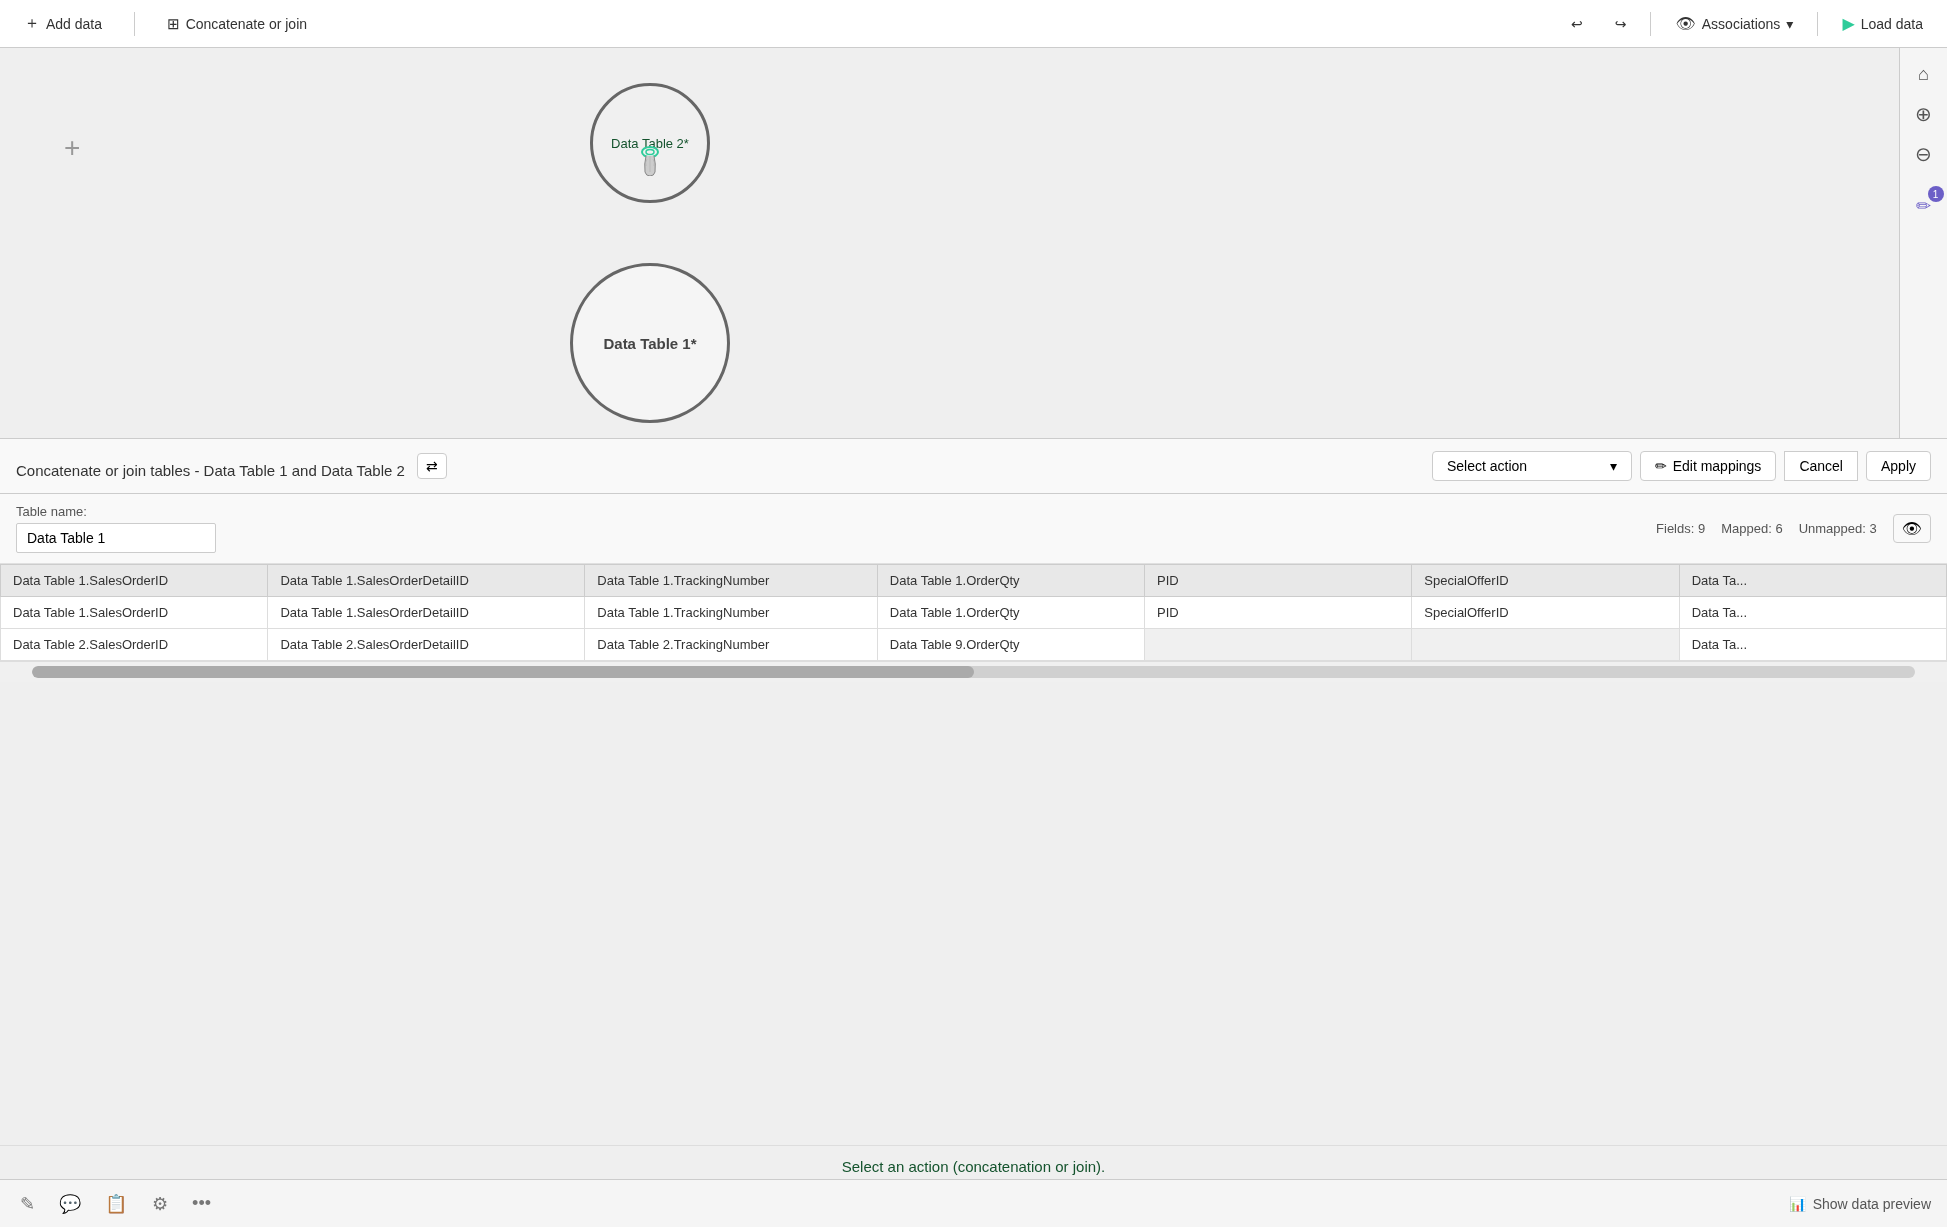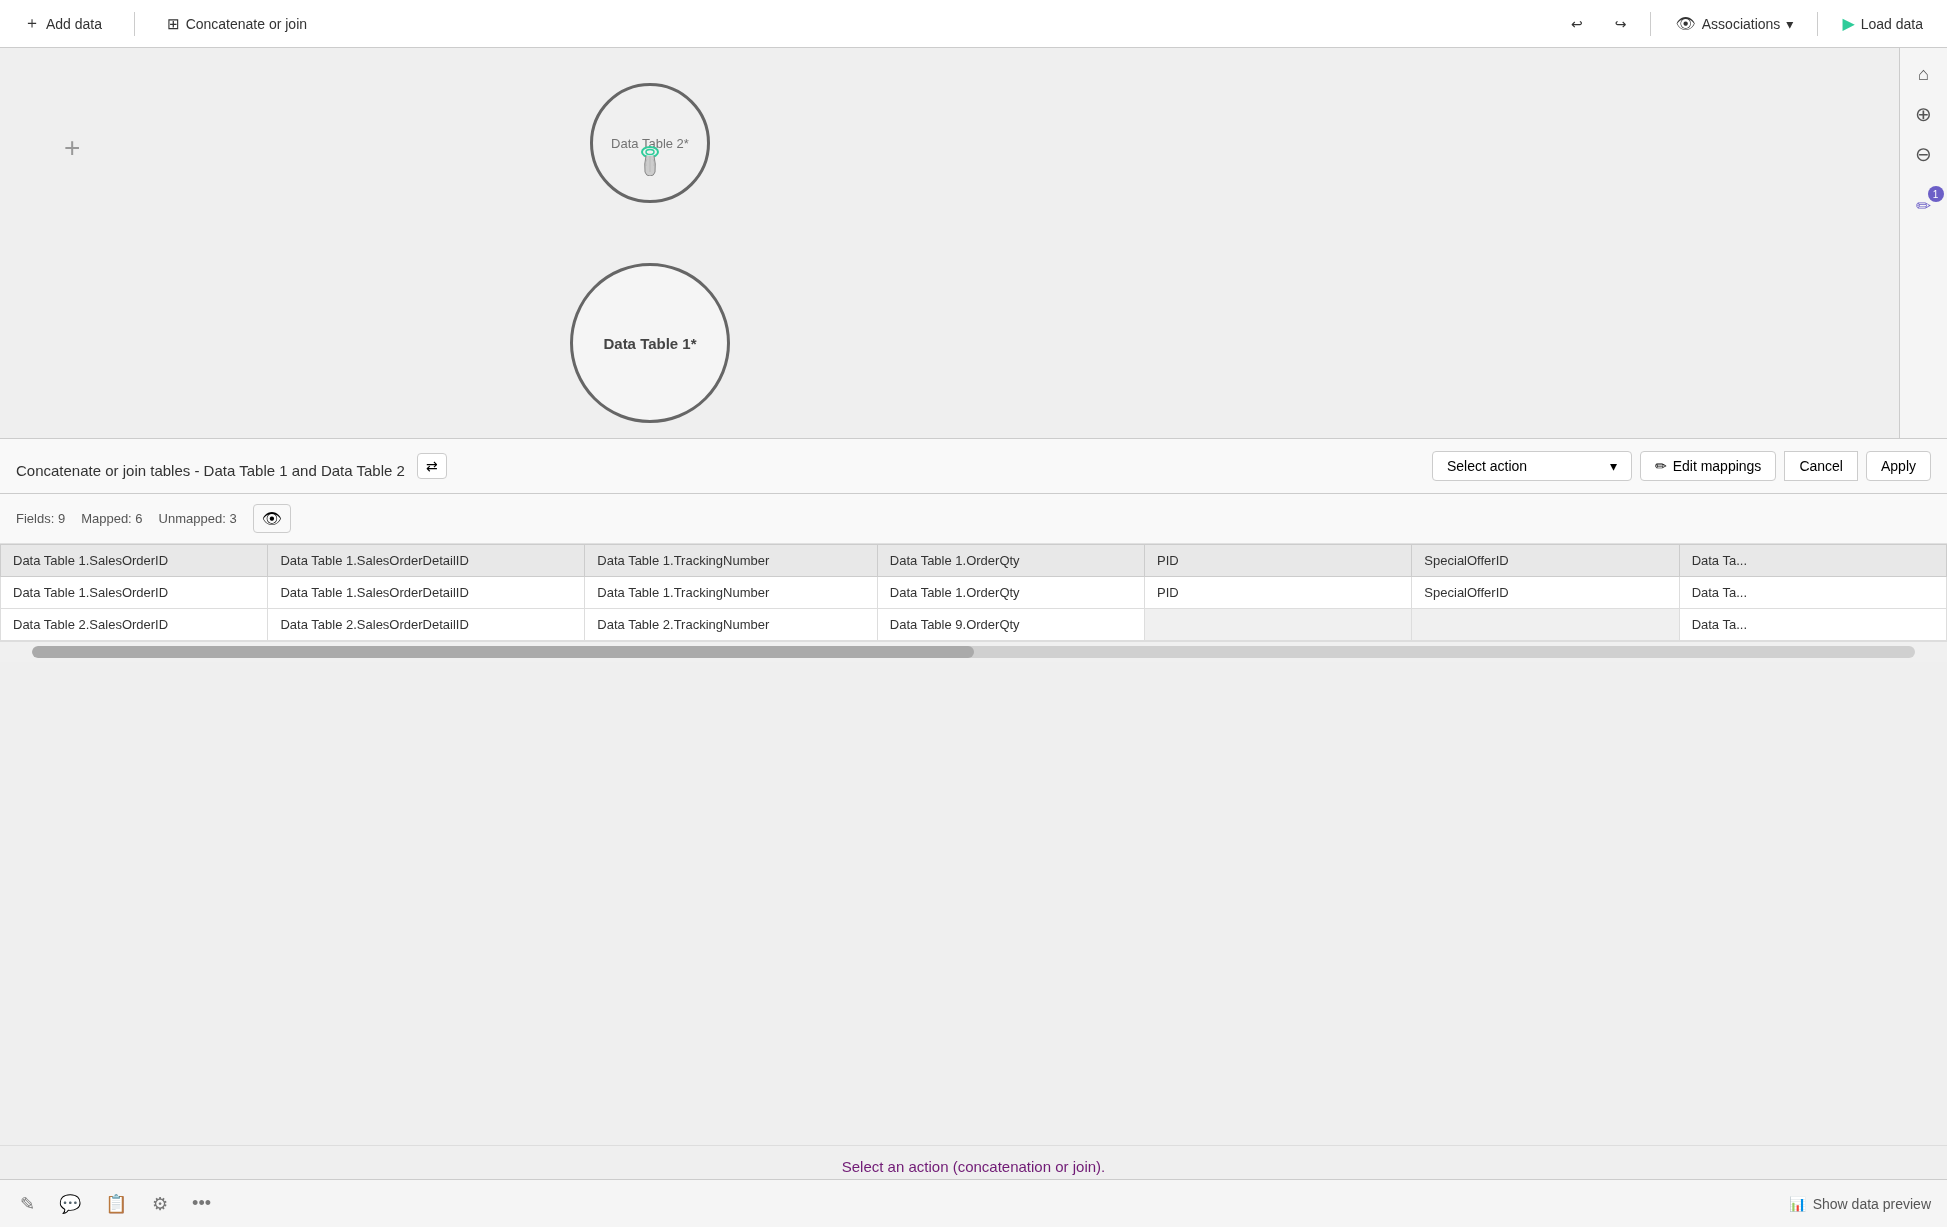--- a/index.html
+++ b/index.html
@@ -147,21 +147,21 @@
     }
     .data-grid td {
       border: 1px solid #ddd; padding: 8px 12px;
       font-size: 13px; background: #fff; white-space: nowrap;
     }
     .data-grid td.empty { background: #f0f0f0; }
 
     
     .bottom-info {
       display: flex; align-items: center; justify-content: center;
-      padding: 12px; background: #efefef; color: #701a75; font-size: 15px;
+      padding: 12px; background: #efefef; color: #14532d; font-size: 15px;
       border-top: 1px solid #ddd; position: absolute; bottom: 40px; left: 0; right: 0;
     }
 
     
     .bottom-action-bar {
       position: absolute; bottom: 0; left: 0; right: 0;
       height: 48px; background: #f5f5f5; border-top: 1px solid #ccc;
       display: flex; align-items: center; justify-content: space-between; padding: 0 16px;
     }
     .bottom-icons { display: flex; gap: 16px; }
@@ -230,21 +230,21 @@
 </div>
 
 <div class="main-content">
 
   <div class="canvas-wrapper" style="height: 390px; position: relative; background: #efefef;">
 
     <button class="plus-btn">+</button>
 
     <div class="table-circle small circle-data-table-2" style="position:absolute; left: 590px; top: 35px; width: 120px; height: 120px; border: 3px solid #666; background: #f0f0f0;">
       <div style="text-align:center; position:relative; width:100%;">
-        <span style="font-size:13px; color:#737373;">Data Table 2*</span>
+        <span style="font-size:13px; color:#14532d;">Data Table 2*</span>
         
         <div style="position:absolute; bottom:-28px; left:50%; transform:translateX(-50%); text-align:center;">
           <svg width="28" height="32" viewBox="0 0 28 32" fill="none" xmlns="http://www.w3.org/2000/svg">
             <ellipse cx="14" cy="8" rx="8" ry="5" stroke="#2ecc9a" stroke-width="2" fill="none"></ellipse>
             <ellipse cx="14" cy="8" rx="4" ry="2.5" stroke="#2ecc9a" stroke-width="1.5" fill="none"></ellipse>
             <path d="M10 12 Q8 20 9 28 Q10 32 14 32 Q18 32 19 28 Q20 20 18 12" fill="#ccc" stroke="#888" stroke-width="1"></path>
             <path d="M14 12 L14 28" stroke="#aaa" stroke-width="0.5"></path>
             <path d="M11 15 Q9 18 10 22" stroke="#aaa" stroke-width="0.5"></path>
             <path d="M17 15 Q19 18 18 22" stroke="#aaa" stroke-width="0.5"></path>
           </svg>
@@ -295,20 +295,24 @@
       <button class="cancel-btn">
         <span>Cancel</span>
       </button>
       <button class="apply-btn">
         <span>Apply</span>
       </button>
     </div>
   </div>
 
   <div class="table-name-section">
+    <div class="table-name-left">
+      <span class="table-name-label">Table name:</span>
+      <input class="table-name-input" type="text" value="Data Table 1" style="">
+    </div>
     <div class="fields-info">
       <span>Fields: 9</span>
       <span>Mapped: 6</span>
       <span>Unmapped: 3</span>
       <button class="eye-btn">
         <span>👁</span>
       </button>
     </div>
   </div>
 

